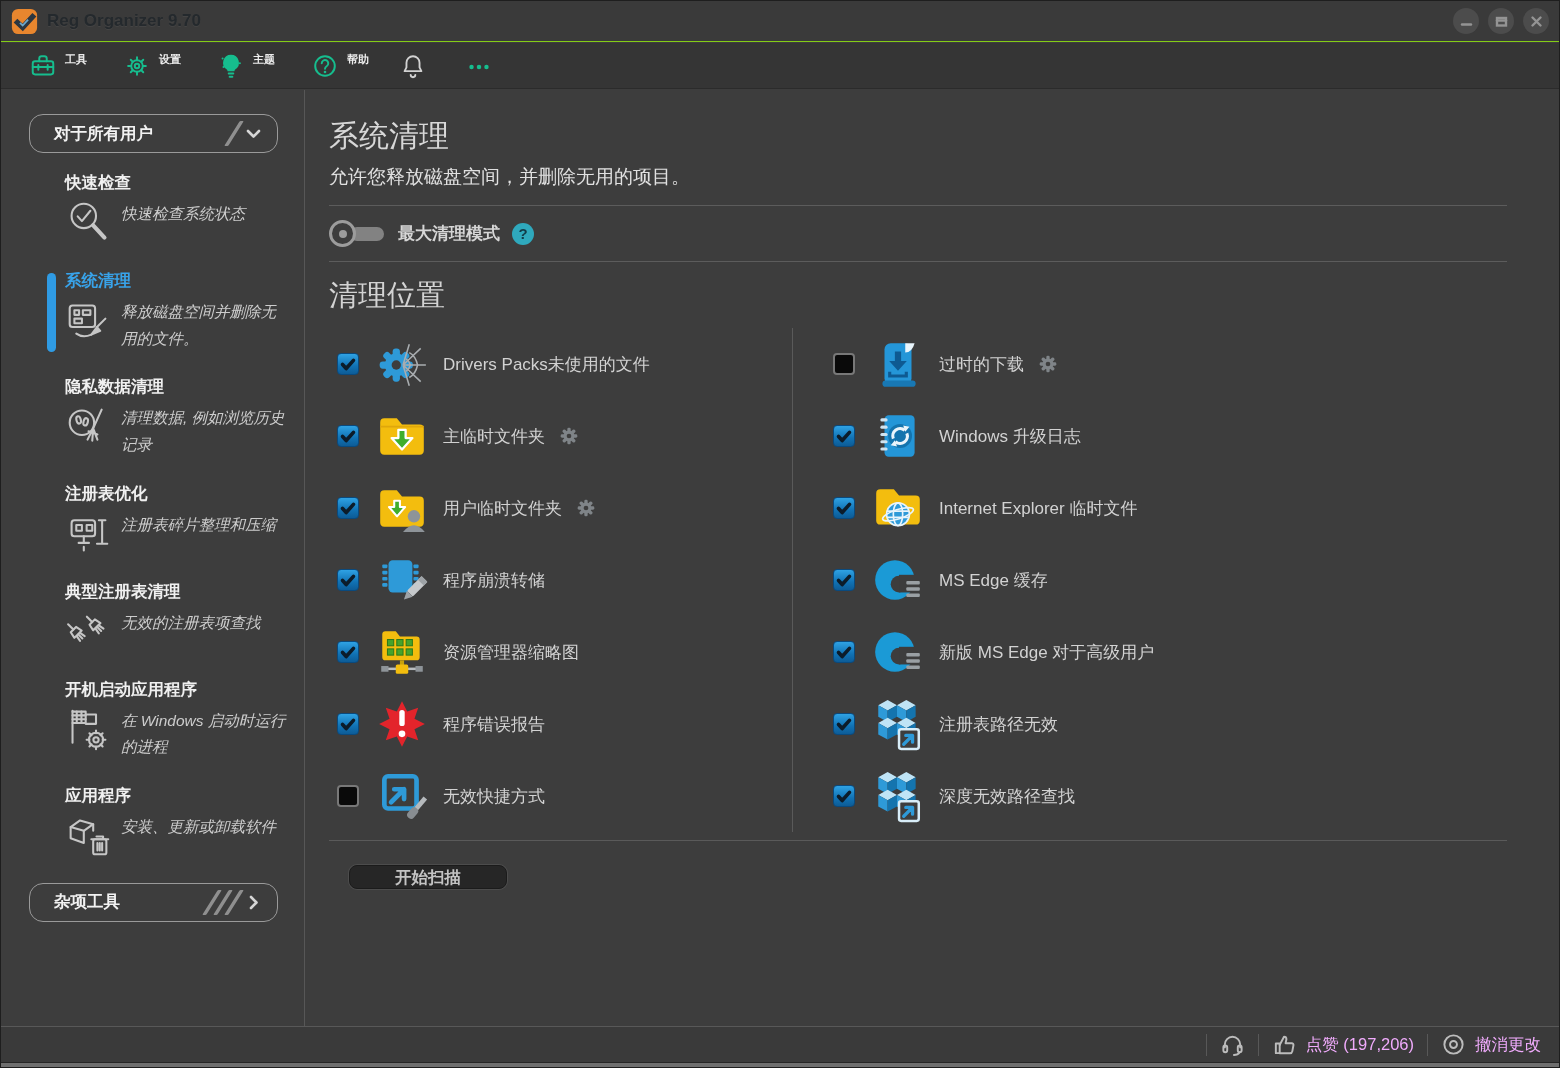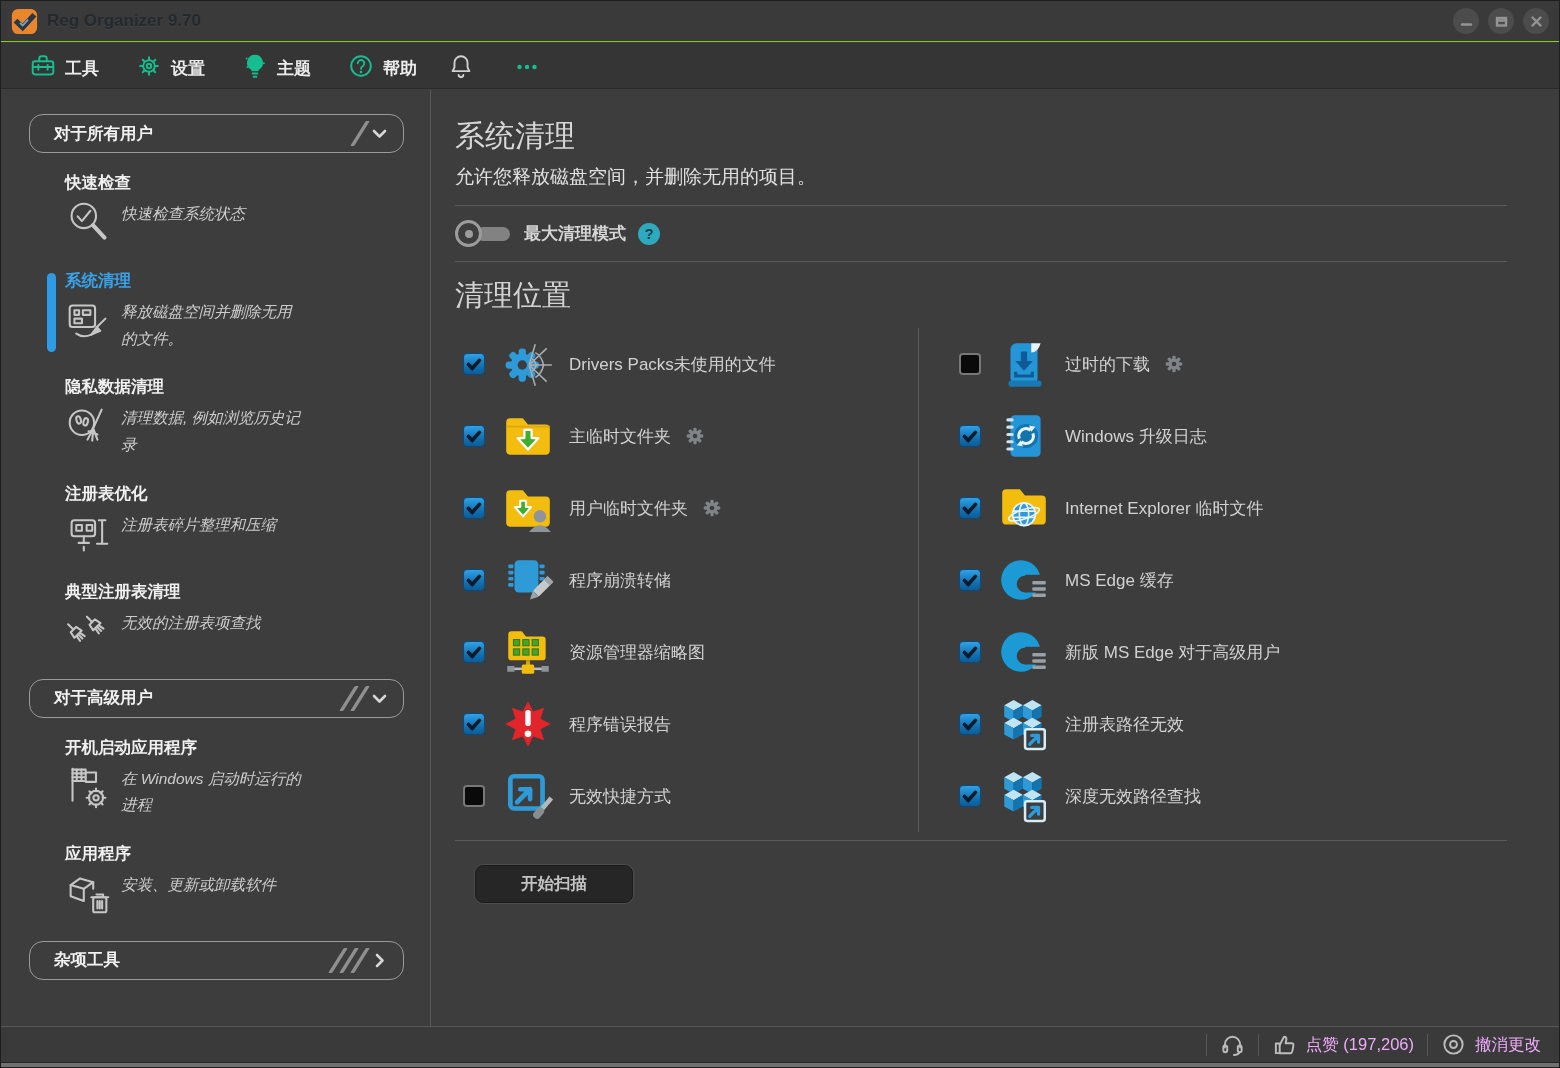--- a/index.html
+++ b/index.html
@@ -12,27 +12,27 @@
             border-bottom:1px solid #84cc16;display:flex;align-items:center;padding:0 10px;}
   .logo{width:27px;height:27px;margin-right:9px;flex:0 0 auto;}
   .win-title{font-size:17px;font-weight:bold;color:#24292d;text-shadow:0 1px 0 rgba(255,255,255,.05);}
   .win-controls{margin-left:auto;display:flex;gap:9px;}
   .win-btn{width:26px;height:26px;border-radius:50%;background:#4c4c4c;display:flex;
            align-items:center;justify-content:center;cursor:default;}
   .win-btn svg{width:13px;height:13px;stroke:#949494;stroke-width:2.4;fill:none;stroke-linecap:round;}
   
   .toolbar{position:absolute;top:42px;left:0;right:0;height:46px;background:#353535;
            border-bottom:1px solid #2b2b2b;display:flex;align-items:center;padding:0 14px;gap:8px;}
-  .tb-item{display:flex;align-items:flex-end;gap:8px;padding:5px 14px;border-radius:5px;color:#ececec;
-           font-size:17px;font-weight:600;}
+  .tb-item{display:flex;align-items:flex-start;gap:8px;padding:5px 14px;border-radius:5px;color:#ececec;
+           font-size:11px;font-weight:600;}
   .tb-item svg{width:28px;height:28px;}
   .tic{fill:none;stroke:#16bd8e;stroke-width:2.1;stroke-linecap:round;stroke-linejoin:round;}
   
   .bodyarea{position:absolute;top:89px;left:0;right:0;bottom:41px;display:flex;}
-  .sidebar{width:430px;flex:0 0 auto;border-right:1px solid #575757;overflow:hidden;}
+  .sidebar{width:304px;flex:0 0 auto;border-right:1px solid #575757;overflow:hidden;}
   .main{flex:1;padding:26px 52px 0 24px;overflow:hidden;}
   
   .nav-group{height:39px;border:1.6px solid #9a9a9a;border-radius:14px;margin:24px 26px 19px 28px;
              display:flex;align-items:center;padding:0 13px 0 24px;}
   .nav-group .lbl{flex:1;font-size:16.5px;font-weight:bold;color:#f2f2f2;}
   .stripe{display:inline-block;width:4px;height:25px;background:#8f8f8f;transform:skewX(-32deg);
           margin-right:7px;border-radius:1px;}
   .nav-group svg{width:21px;height:21px;stroke:#d6d6d6;stroke-width:2.6;fill:none;
                  stroke-linecap:round;stroke-linejoin:round;}
   .nav-item{position:relative;margin:0 16px 24px 64px;cursor:default;}
@@ -65,21 +65,21 @@
   .crow{height:72px;display:flex;align-items:center;gap:0;}
   .cb{width:22px;height:22px;border-radius:4px;flex:0 0 auto;margin-left:8px;}
   .cb.on{background:linear-gradient(180deg,#2fa2e4 0%,#1172b4 60%,#0d5c97 100%);border:1px solid #0a4a7e;}
   .cb.off{background:#0a0a0a;border:2px solid #787878;}
   .cb svg{width:100%;height:100%;display:block;}
   .ci{width:54px;height:54px;margin:0 14px 0 16px;flex:0 0 auto;}
   .ci svg{width:100%;height:100%;display:block;}
   .clabel{font-size:17px;color:#d2d2d2;}
   .opt-gear{width:20px;height:20px;margin-left:14px;flex:0 0 auto;}
   .opt-gear svg{width:100%;height:100%;display:block;}
-  .scan-btn{margin:24px 0 0 20px;width:158px;height:38px;background:#262626;color:#c3c3c3;
+  .scan-btn{margin:24px 0 0 20px;width:158px;height:24px;background:#262626;color:#c3c3c3;
             font-size:16.5px;font-weight:600;border:1px solid #1b1b1b;border-radius:8px;
             box-shadow:0 0 0 1px #4c4c4c;font-family:inherit;}
   
   .statusbar{position:absolute;left:0;right:0;bottom:5px;height:36px;border-top:1px solid #585858;
              background:#3a3a3a;display:flex;align-items:center;justify-content:flex-end;padding-right:18px;}
   .sb-sep{width:1px;height:22px;background:#585858;margin:0 13px;}
   .sb-item{display:flex;align-items:center;gap:9px;color:#f0abfc;font-size:16.5px;}
   .bic{fill:none;stroke:#bcbcbc;stroke-width:2;stroke-linecap:round;stroke-linejoin:round;}
   .sb-item svg{width:25px;height:25px;}
   .bottom-edge{position:absolute;left:0;right:0;bottom:0;height:5px;background:#6f6f6f;border-top:1px solid #262626;}
@@ -246,28 +246,20 @@
             <g transform="rotate(-45 36 22)">
                 <path d="M36 4 v8"></path>
                 <path d="M32 12 h8 l1.5 7 h-11 z"></path>
                 <path d="M33.5 19.5 l-1 6 M36 19.5 v6 M38.5 19.5 l1 6"></path>
               </g>
           </svg>
           <div class="nav-sub">无效的注册表项查找</div>
         </div>
       </div>
 
-      <div class="nav-group">
-        <span class="lbl">对于高级用户</span>
-        <span class="stripe"></span>
-        <span class="stripe"></span>
-        <svg viewBox="0 0 21 21">
-            <path d="M5 8 l5.5 5.5 L16 8"></path>
-          </svg>
-      </div>
 
       <div class="nav-item">
         <div class="ttl">开机启动应用程序</div>
         <div class="nav-body">
           <svg class="nicon sic" viewBox="0 0 50 50">
             <path d="M8 5 v34"></path>
               <path d="M8 6 h14 v12 h-14"></path>
             <path d="M12.5 6 v12 M17.5 6 v12 M8 10 h14 M8 14 h14"></path>
             <path d="M22 9 h11 v10 h-11"></path>
             <circle cx="33" cy="36" r="7.5"></circle>

